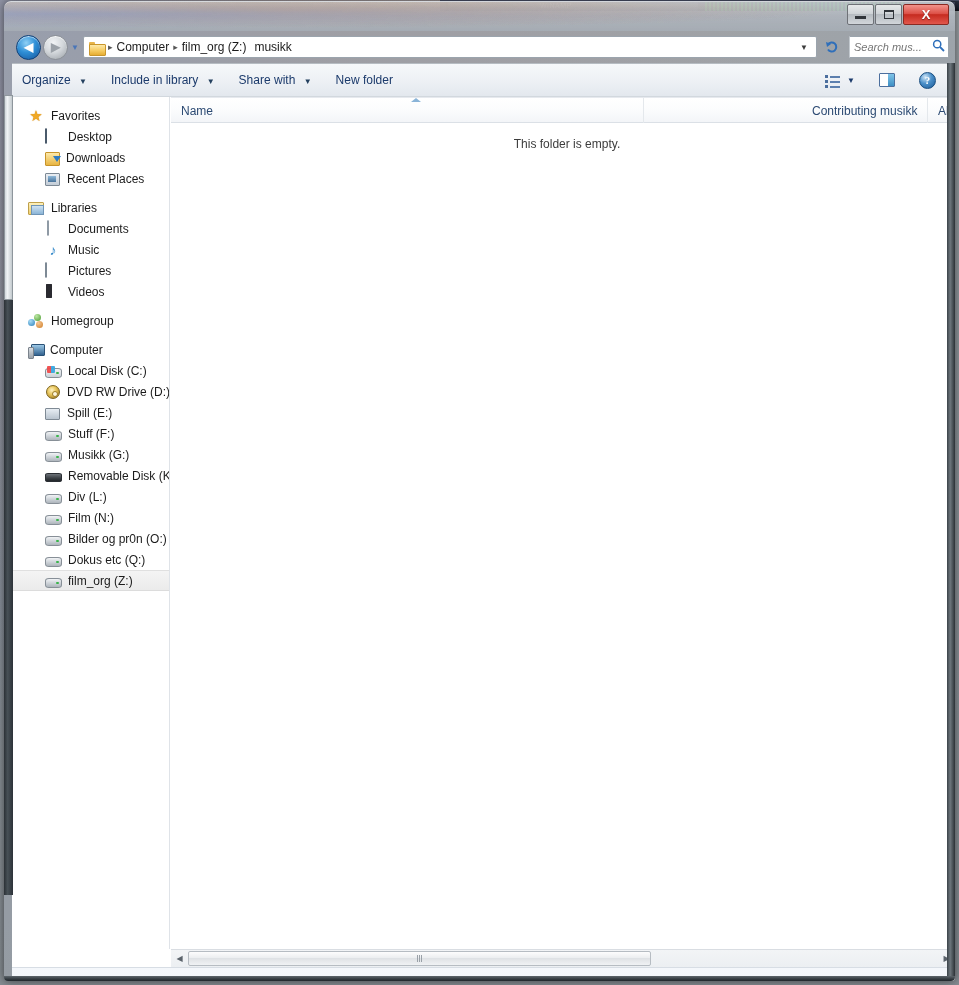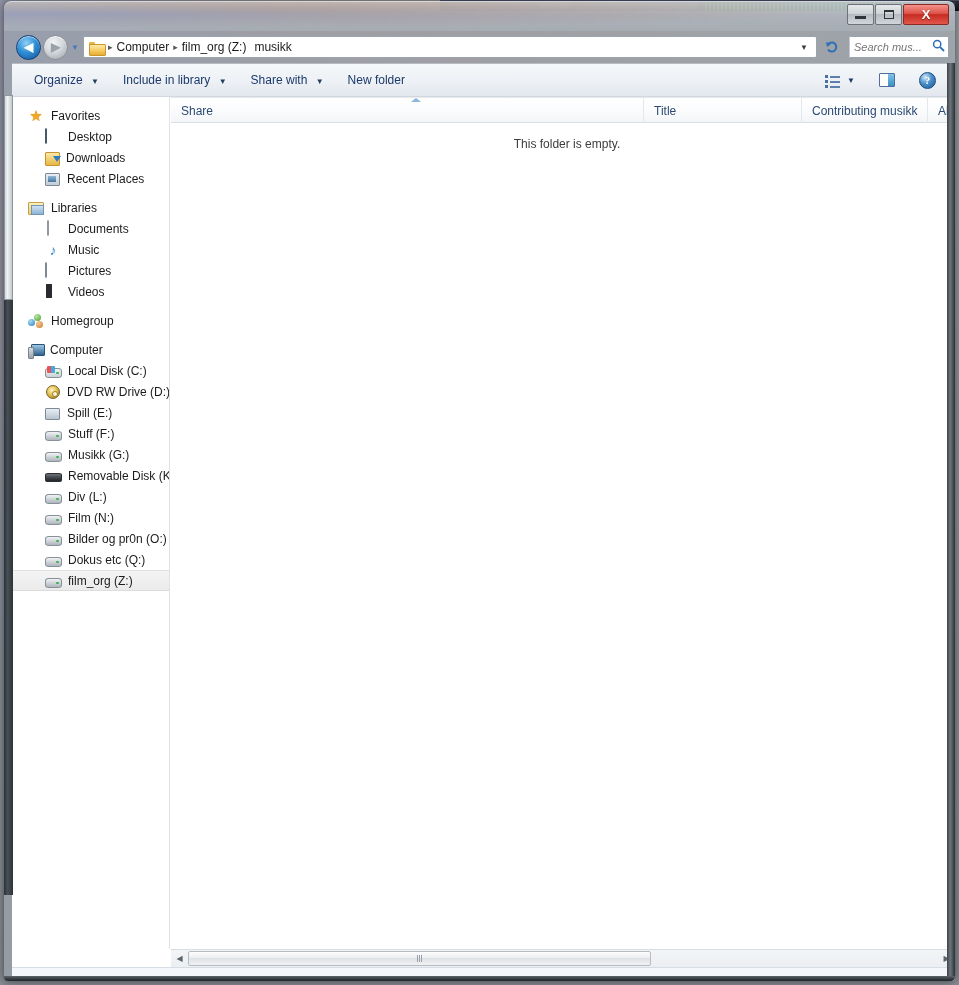--- a/index.html
+++ b/index.html
@@ -157,21 +157,21 @@
     width: 943px; height: 918px;
     background: #fff;
     border-top: 1px solid #b6bcc2;
   }
 
   
   #commandbar {
     position: absolute; left: 0; top: 0; width: 943px; height: 33px;
     background: linear-gradient(180deg,#f6f8fa 0%, #eef1f5 50%, #e3e8ee 100%);
     border-bottom: 1px solid #d2d8de;
-    display:flex; align-items:center; padding-left: 12px;
+    display:flex; align-items:center; padding-left: 0;
   }
   .cmd-btn {
     font-size: 12px; color:#1b3a6b; padding: 4px 9px; margin-right: 4px;
     cursor: pointer; border: 1px solid transparent; border-radius: 2px;
     white-space: nowrap;
   }
   .cmd-btn .caret { font-size: 8px; margin-left: 5px; color:#24405f; }
   #commandbar-right { margin-left:auto; display:flex; align-items:center; padding-right: 14px; }
   .cmd-icon-btn { display:flex; align-items:center; padding: 3px 5px; cursor:pointer; }
 
@@ -611,24 +611,21 @@
           <span class="nav-label">film_org (Z:)</span>
         </div>
       </div>
 
     </div>
 
     <div id="filelist">
       <div id="col-header">
         <div id="sort-arrow"></div>
         <div class="col" style="left:0px;width:473px;">
-          <span>Share</span>
-        </div>
-        <div class="col" style="left:473px;width:158px;">
-          <span>Title</span>
+          <span>Name</span>
         </div>
         <div class="col" style="left:631px;width:126px;">
           <span>Contributing musikk</span>
         </div>
         <div class="col" style="left:757px;width:27px;border-right:none;">
           <span>Album</span>
         </div>
       </div>
 
       <div id="empty-msg">This folder is empty.</div>

